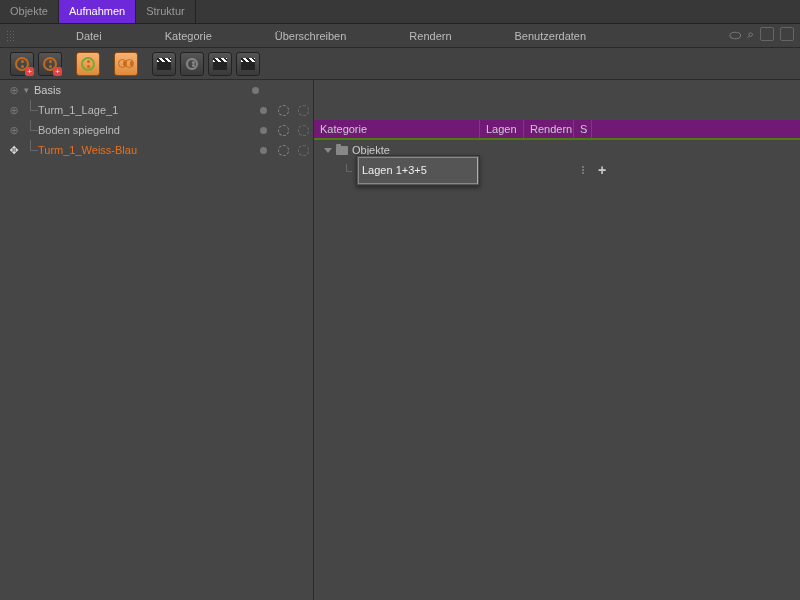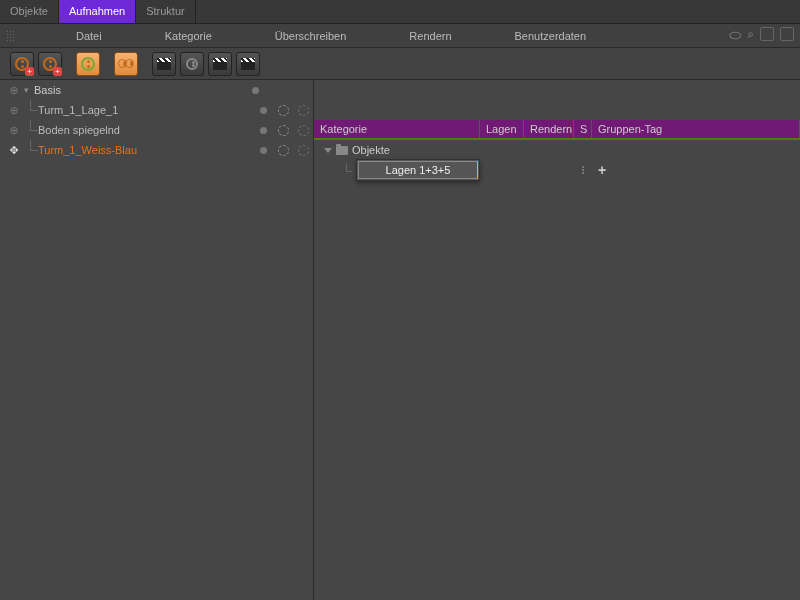--- a/index.html
+++ b/index.html
@@ -47,21 +47,21 @@
 .col-headers { display:flex; height:20px; background:#701a75; border-bottom:2px solid #4d7c0f;margin-top:40px; }
 .col-h { padding:3px 6px; border-right:1px solid #555; color:#ccc; }
 .col-cat { width:166px; } .col-wert{width:44px;} .col-bes{width:50px;} .col-s{width:18px;} .col-grp{flex:1;}
 
 .cat-row { display:flex; align-items:center; height:20px; }
 .cat-row .col-cat { display:flex; align-items:center; gap:4px; padding-left:4px; }
 .cat-row .col-s { display:flex; justify-content:center; align-items:center; }
 .folder { width:12px; height:9px; background:#888; border-radius:1px; position:relative; }
 .folder::before { content:''; position:absolute; top:-2px; left:0; width:5px; height:2px; background:#888; border-radius:1px 1px 0 0; }
 
-.edit-input { background:#555; border:1px solid #888; border-right:1px solid #f0a050; color:#eee; padding:1px 3px; width:120px; height:18px; font-size:11px;text-align:center; }
+.edit-input { background:#555; border:1px solid #888; border-right:1px solid #f0a050; color:#eee; padding:1px 3px; width:120px; height:27px; font-size:11px; }
 .edit-wrap { background:#555; border:1px solid #333; padding:1px; display:inline-flex; box-shadow:0 2px 4px rgba(0,0,0,0.4); }
 
 .plus-grp { color:#ccc; font-size:14px; font-weight:bold; }
 .dots-v { display:flex; flex-direction:column; gap:1px; }
 .dots-v span{width:2px;height:2px;background:#888;border-radius:50%;}
 
 .arrow-down { display:inline-block; width:0; height:0; border-left:4px solid transparent; border-right:4px solid transparent; border-top:5px solid #888; }
 </style>
 </head>
 <body>
@@ -184,21 +184,20 @@
         </div>
     </div>
   </div>
 
   <div class="right-pane">
     <div class="col-headers">
       <div class="col-h col-cat">Kategorie</div>
       <div class="col-h col-wert">Lagen</div>
       <div class="col-h col-bes">Rendern</div>
       <div class="col-h col-s">S</div>
-      <div class="col-h col-grp">Gruppen-Tag</div>
     </div>
     <div class="cat-row">
       <div class="col-cat" style="padding-left:10px;">
         <span class="arrow-down"></span>
         <div class="folder"></div>
         <span style="color:#ccc;">Objekte</span>
       </div>
       <div class="col-wert"></div>
         <div class="col-bes"></div>
         <div class="col-s"></div>

